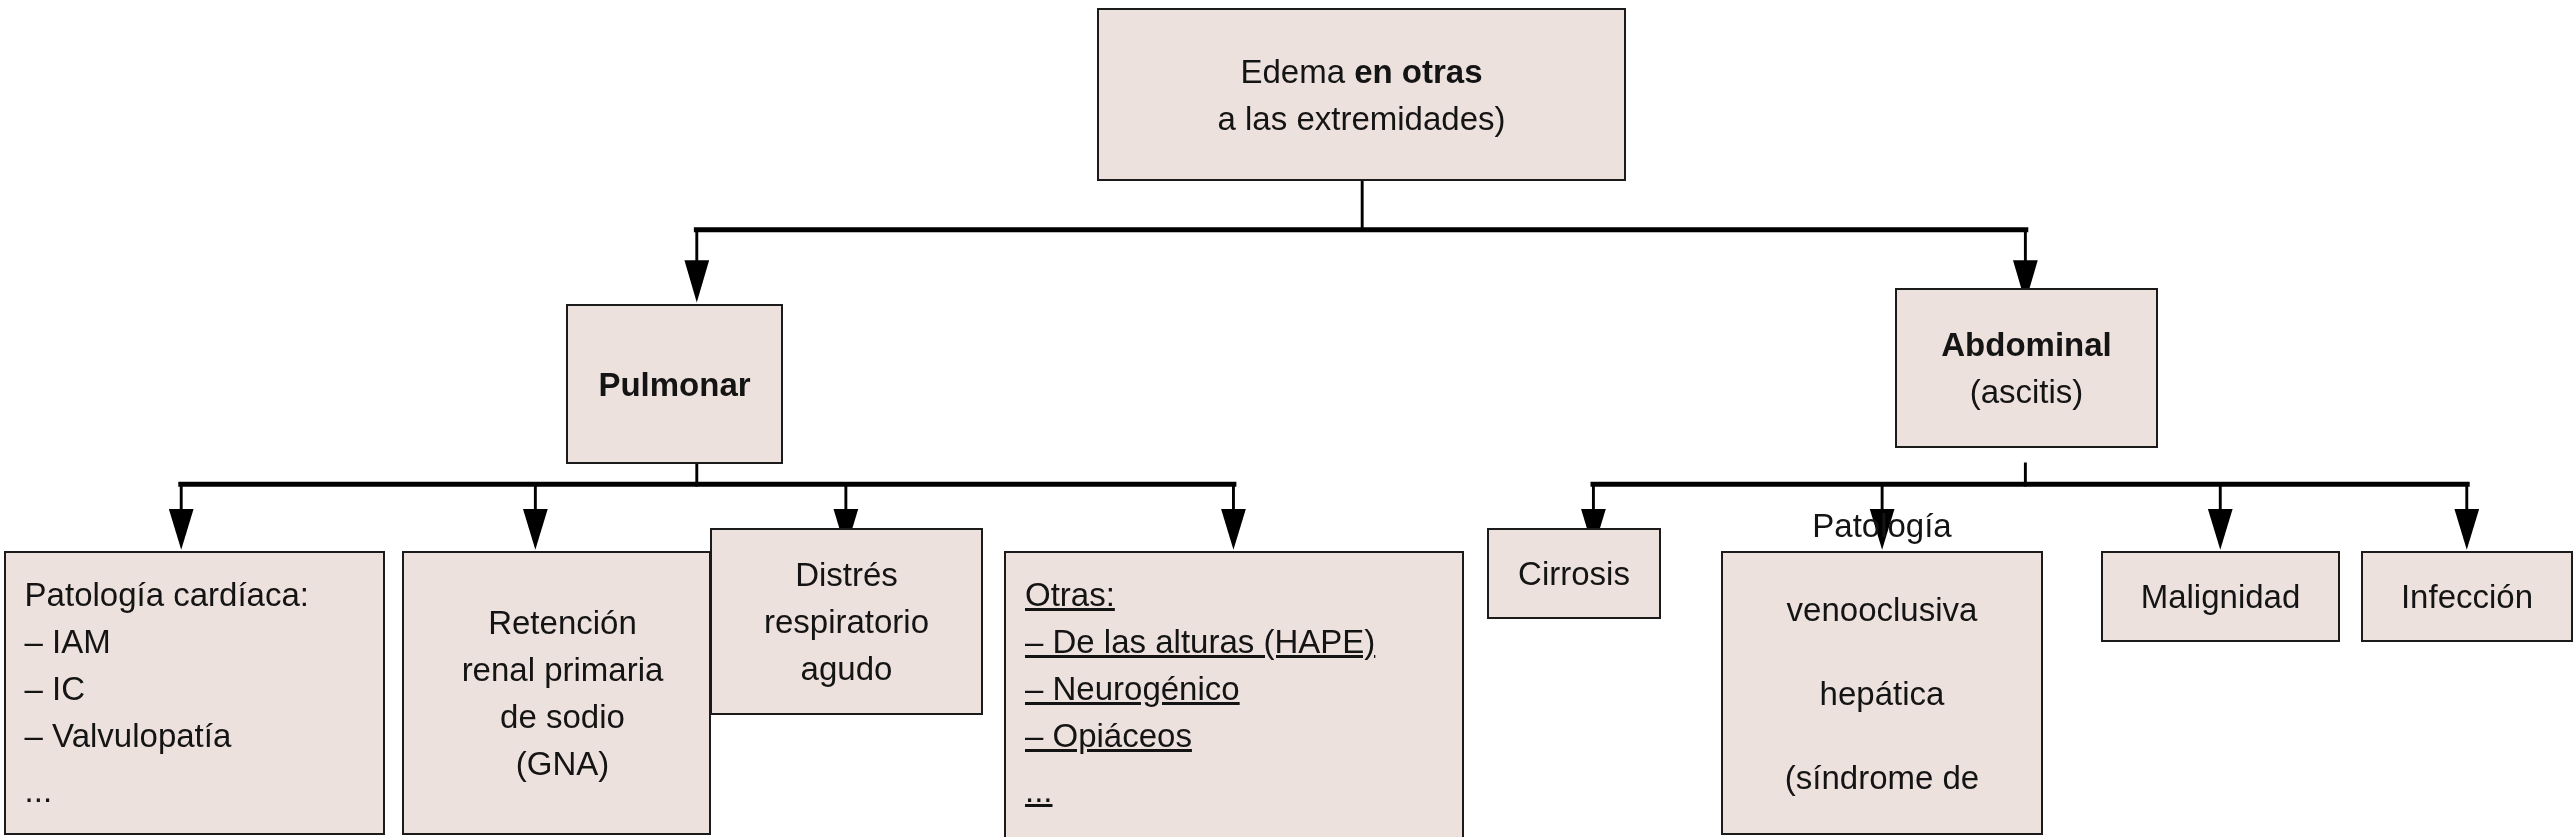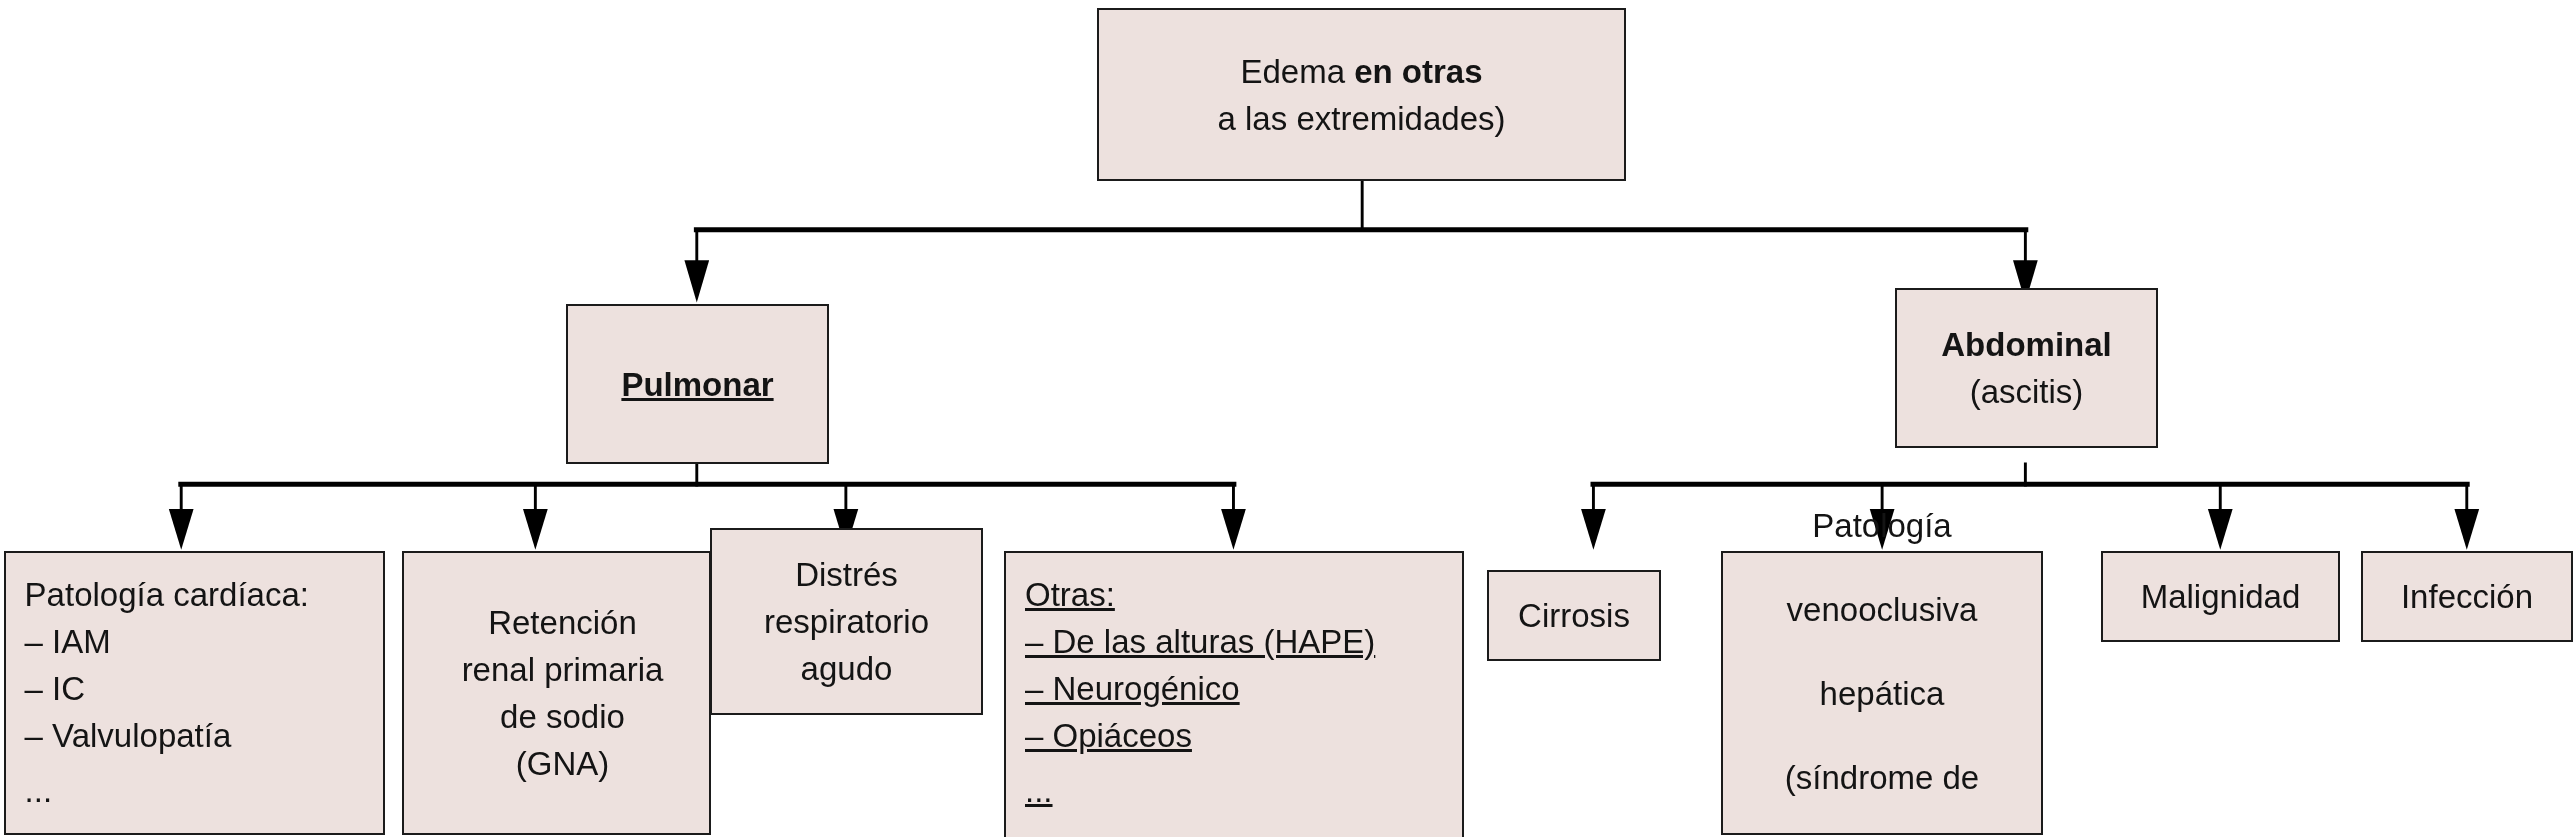--- a/index.html
+++ b/index.html
@@ -80,21 +80,21 @@
     <polygon class="arrow" points="3036,700 3070,700 3053,756"></polygon>
     <line class="cline thin" x1="3392" y1="666" x2="3392" y2="706"></line>
     <polygon class="arrow" points="3375,700 3409,700 3392,756"></polygon>
   </svg>
 
   <div class="box center" style="left:1097px;top:8px;width:529px;height:173px;">
     <div class="line"><span>Edema </span><span class="b">en otras</span></div>
     <div class="line"><span>a las extremidades)</span></div>
   </div>
 
-  <div class="box center" style="left:566px;top:304px;width:263px;height:160px;text-decoration:underline;">
+  <div class="box center" style="left:566px;top:304px;width:217px;height:160px;">
     <div class="line b">Pulmonar</div>
   </div>
 
   <div class="box center" style="left:1895px;top:288px;width:263px;height:160px;">
     <div class="line b">Abdominal</div>
     <div class="line">(ascitis)</div>
   </div>
 
   <div class="box leftlist" style="left:3.6px;top:551px;width:381px;height:284px;">
     <div class="line">Patología cardíaca:</div>
@@ -118,21 +118,21 @@
   </div>
 
   <div class="box leftlist" style="left:1004px;top:551px;width:460px;height:338px;text-decoration:underline;">
     <div class="line">Otras:</div>
     <div class="line">– De las alturas (HAPE)</div>
     <div class="line">– Neurogénico</div>
     <div class="line">– Opiáceos</div>
     <div class="line gap">...</div>
   </div>
 
-  <div class="box center" style="left:1487px;top:570px;width:174px;height:91px;">
+  <div class="box center" style="left:1487px;top:528px;width:174px;height:91px;">
     <div class="line">Cirrosis</div>
   </div>
 
   <div class="box center" style="left:1721px;top:551px;width:322px;height:284px;gap:37px;">
     <div class="line">Patología</div>
     <div class="line">venooclusiva</div>
     <div class="line">hepática</div>
     <div class="line">(síndrome de</div>
     <div class="line">Budd-Chiari)</div>
   </div>

